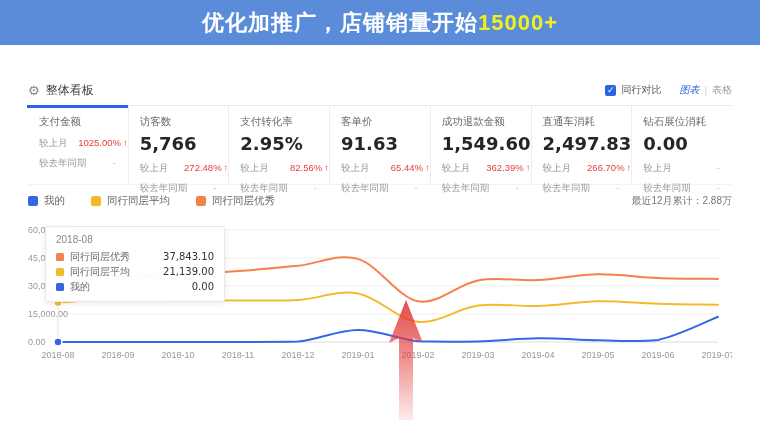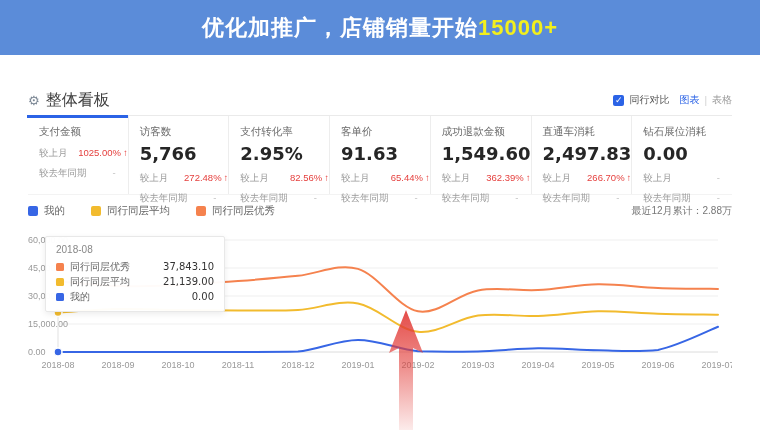--- a/index.html
+++ b/index.html
@@ -1,31 +1,31 @@
 <!DOCTYPE html>
 <html><head>
 <meta charset="utf-8">
 <style>
   html,body{margin:0;padding:0;}
   body{width:760px;height:430px;overflow:hidden;background:#fff;
        font-family:"Liberation Sans","DejaVu Sans",sans-serif;-webkit-font-smoothing:antialiased;}
   
-  .banner{height:55px;background:#5b8cd9;display:flex;align-items:center;justify-content:center;
+  .banner{height:45px;background:#5b8cd9;display:flex;align-items:center;justify-content:center;
           font-size:22px;font-weight:bold;letter-spacing:1px;}
   .seg-w{color:#ffffff;}
   .seg-y{color:#f2ef1d;}
   
   .panel{padding:0 28px;}
   .panel-header{margin-top:34px;height:22px;display:flex;align-items:center;font-size:12px;color:#454545;}
   .panel-header .gear{font-size:13px;color:#7b8794;margin-right:6px;line-height:1;}
-  .panel-title{font-size:16px;color:#404040;}
+  .panel-title{font-size:12px;color:#404040;}
   .header-right{margin-left:auto;display:flex;align-items:center;font-size:10px;color:#555;}
   .checkbox{width:11px;height:11px;background:#2b63e6;border-radius:2px;color:#fff;font-size:9px;
             display:inline-flex;align-items:center;justify-content:center;margin-right:5px;line-height:1;}
-  .view-chart{color:#2b63e6;margin-left:10px;cursor:pointer;}
+  .view-chart{color:#2b63e6;margin-left:18px;cursor:pointer;font-style:italic;}
   .view-divider{color:#d0d0d0;margin:0 5px;}
   .view-table{color:#9a9a9a;cursor:pointer;}
   
   .metrics{margin-top:4px;display:flex;border-top:1px solid #eaeaea;border-bottom:1px solid #f3f3f3;height:78px;}
   .card{flex:1 1 0;position:relative;padding:9px 0 0 11px;border-right:1px solid #ededed;cursor:pointer;}
   .card:last-child{border-right:none;}
   .card.selected::before{content:'';position:absolute;top:-1px;left:-1px;right:0;height:3px;background:#2b63e6;}
   .m-label{font-size:10.5px;color:#6b6b6b;white-space:nowrap;}
   .m-value{font-size:18px;font-weight:600;color:#262626;margin-top:4px;font-family:"DejaVu Sans",sans-serif;white-space:nowrap;}
   .m-row{display:flex;justify-content:space-between;align-items:flex-start;font-size:9.5px;color:#9a9a9a;

